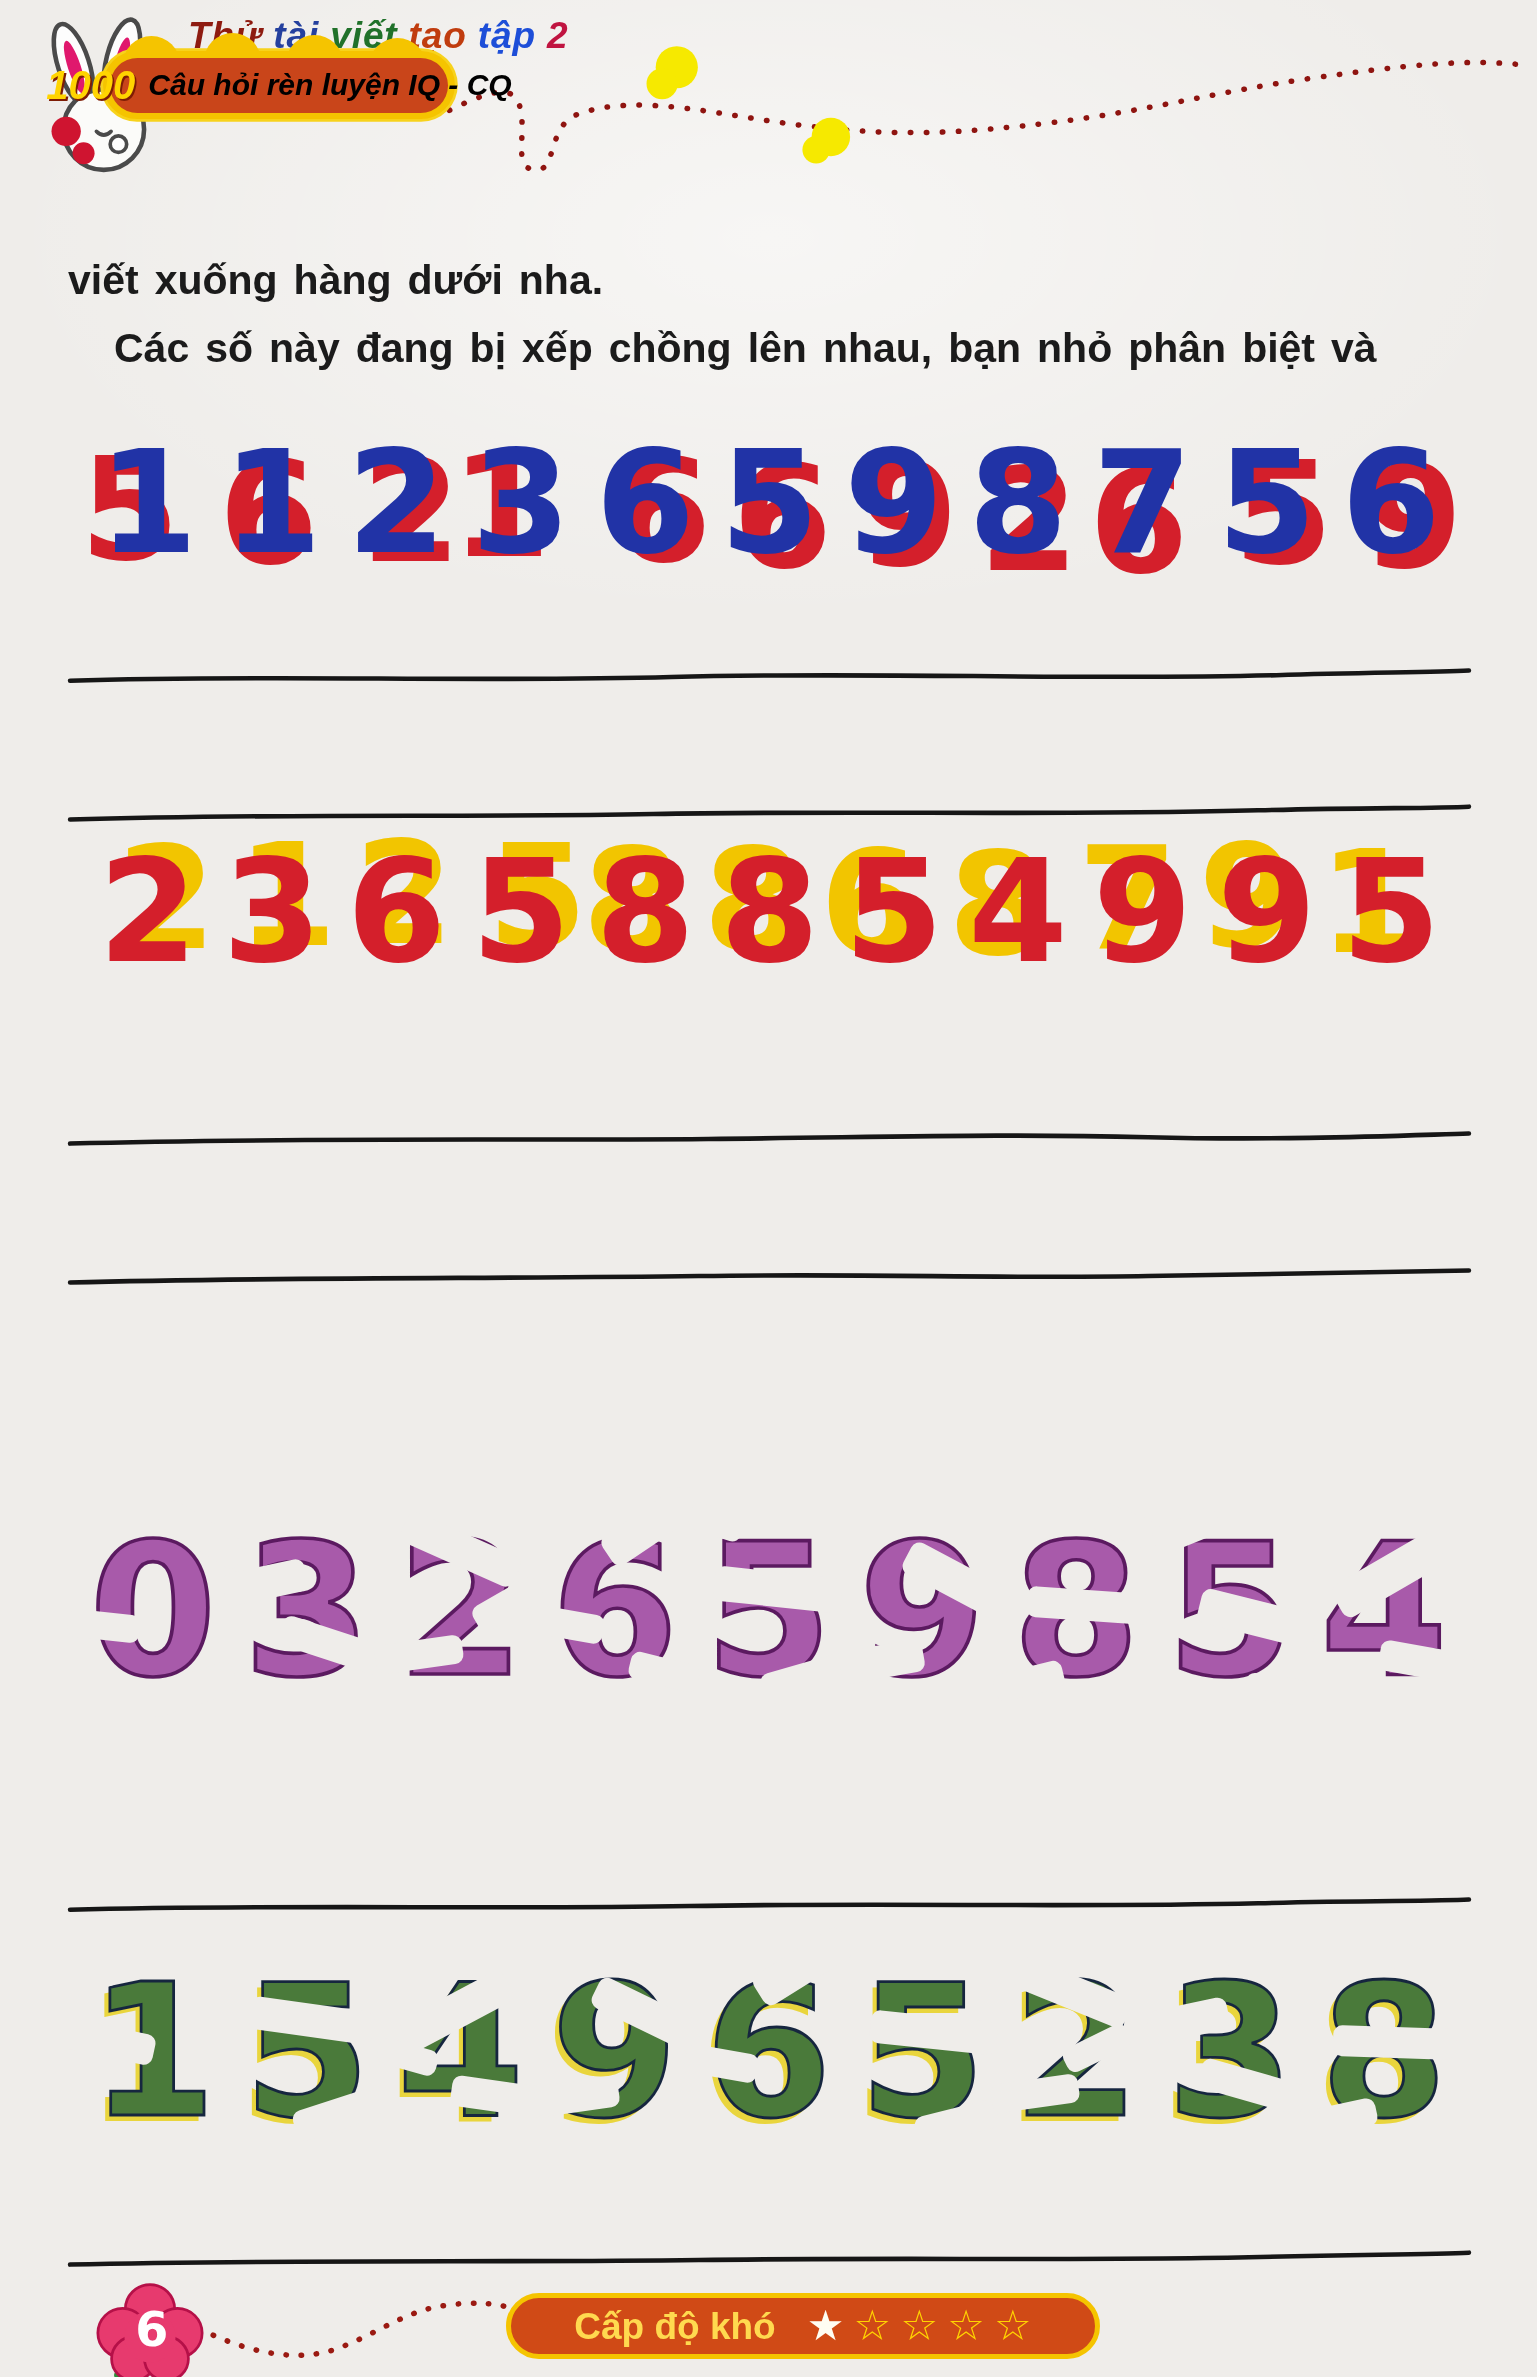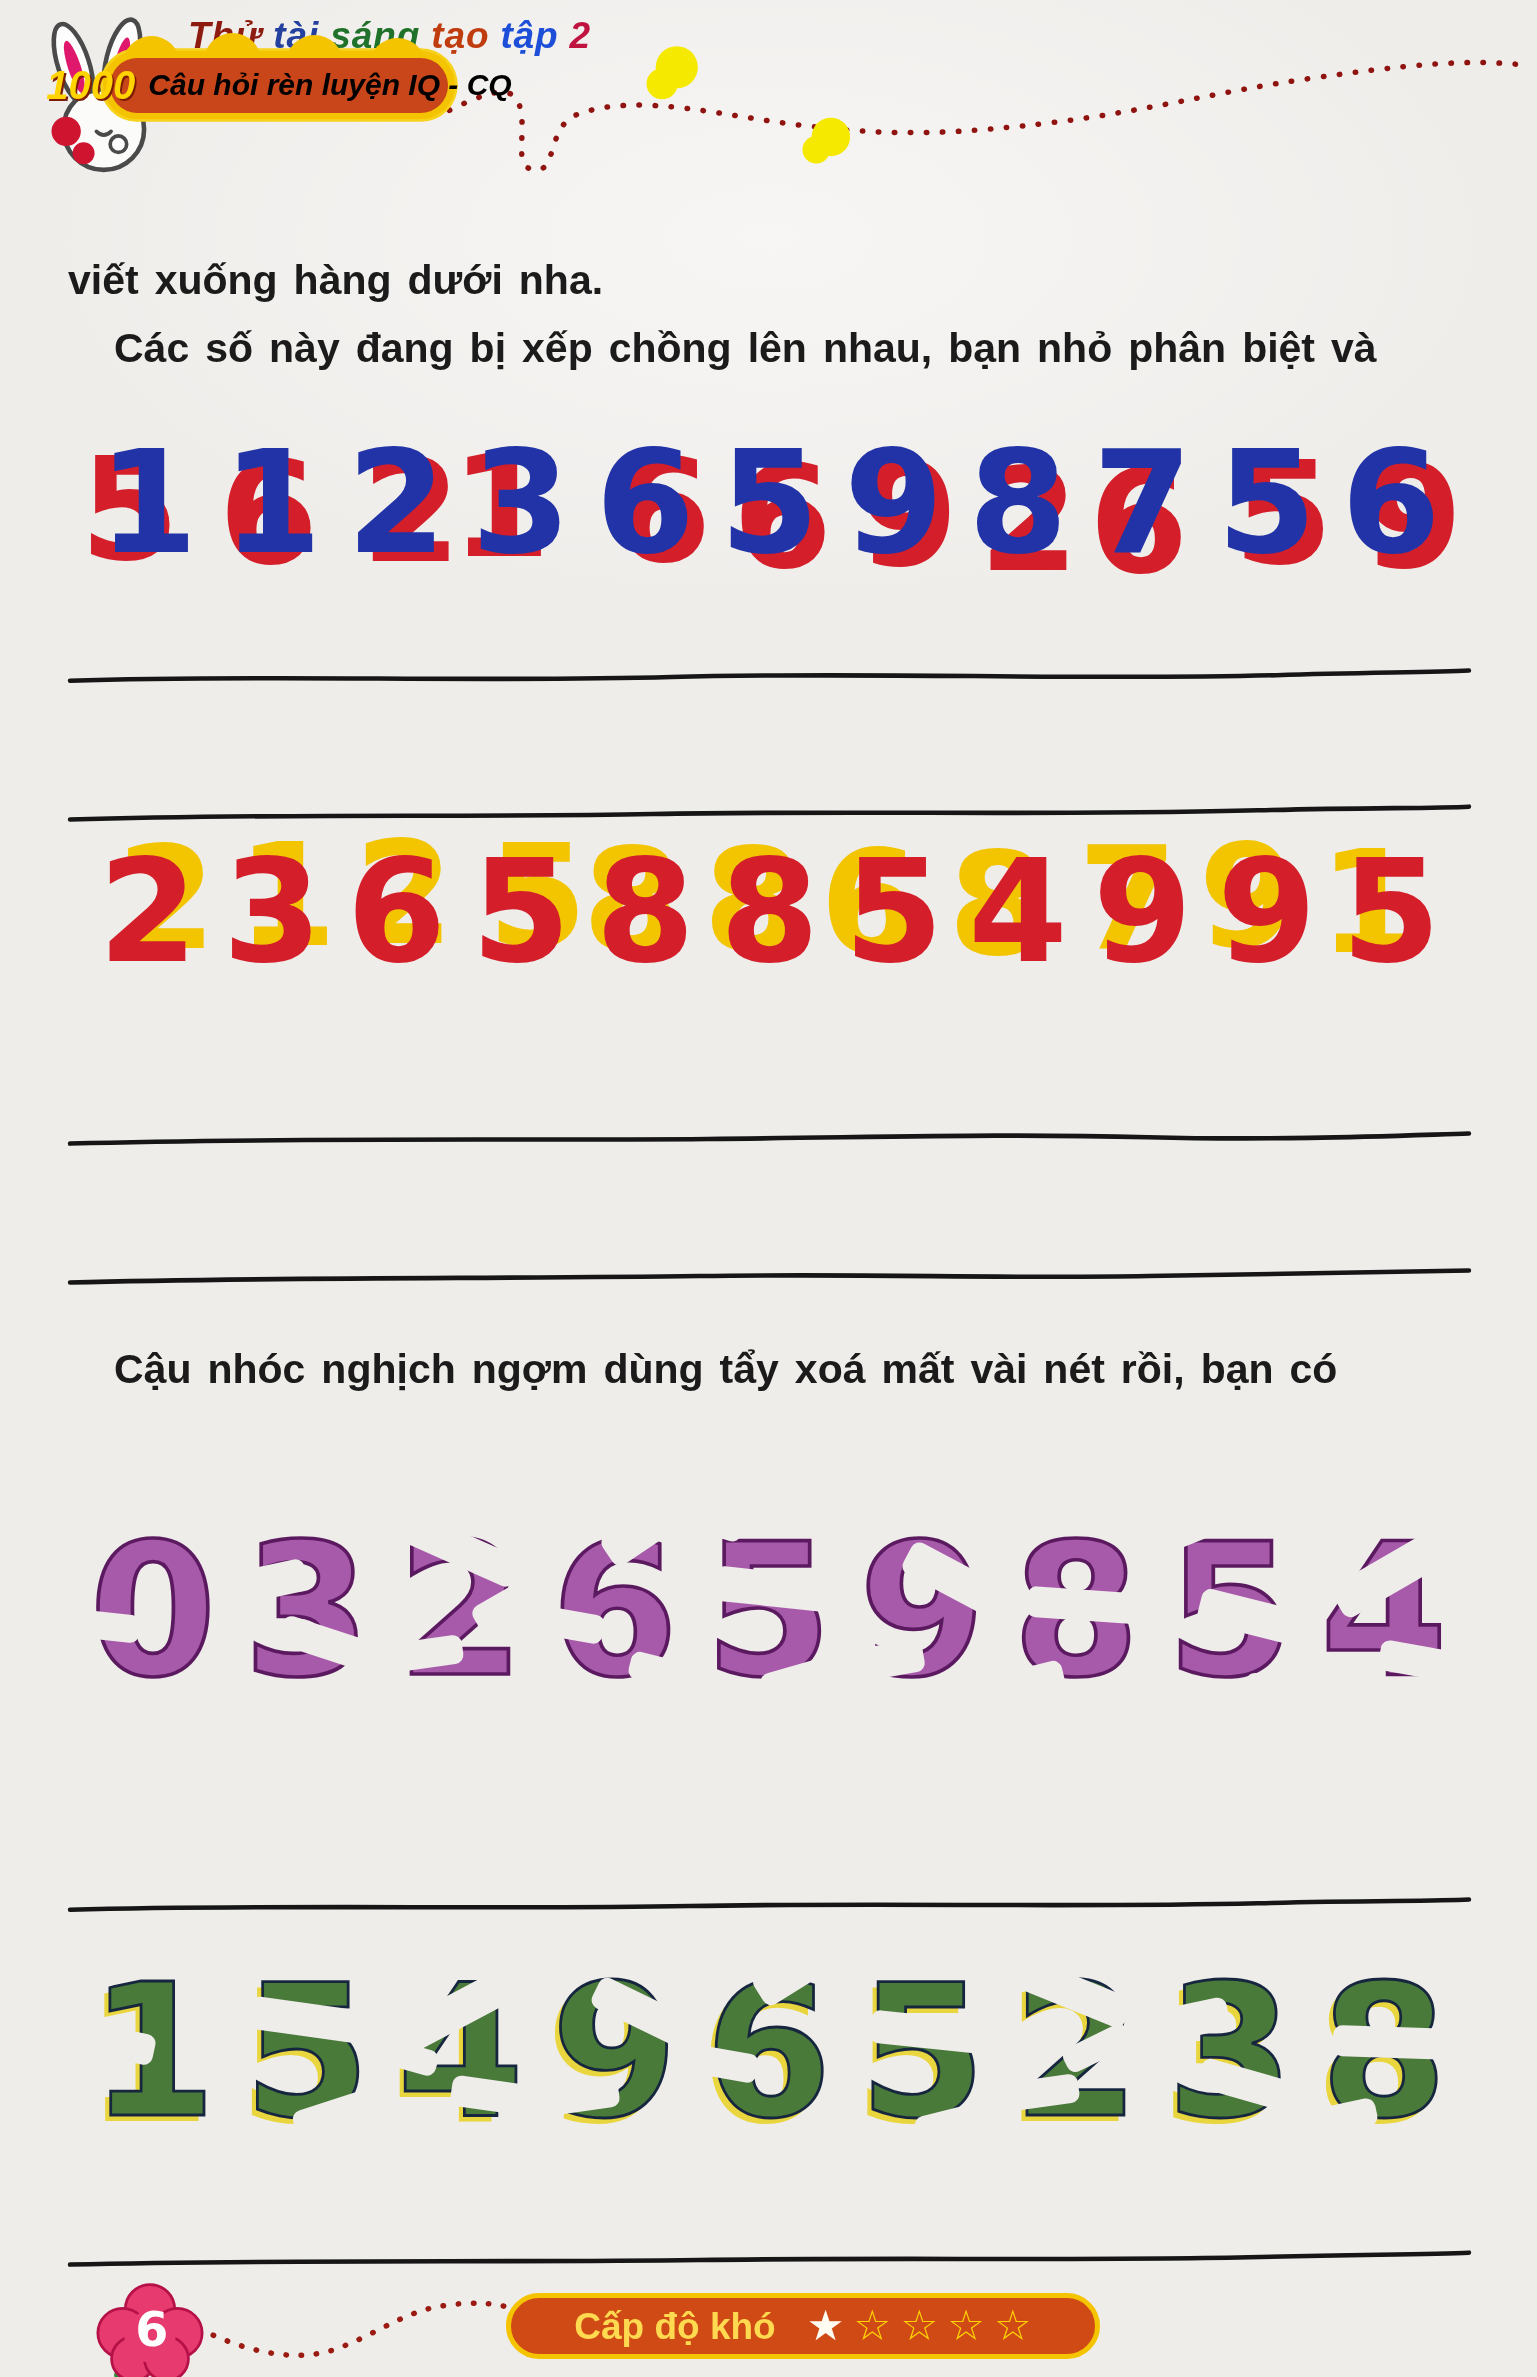--- a/index.html
+++ b/index.html
@@ -67,21 +67,21 @@
     <ellipse cx="108" cy="50" rx="17" ry="45" fill="#fdfdfd" stroke="#4a4a4a" stroke-width="5"></ellipse>
     <ellipse cx="108" cy="54" rx="7" ry="29" fill="#e0186d"></ellipse>
   </g>
   <circle cx="88" cy="126" r="44" fill="#fbfbf9" stroke="#4a4a4a" stroke-width="5"></circle>
   <circle cx="47" cy="128" r="16" fill="#cf1430"></circle>
   <circle cx="66" cy="152" r="12" fill="#cf1430"></circle>
   <path d="M80 128 q8 8 16 0" fill="none" stroke="#4a4a4a" stroke-width="4" stroke-linecap="round"></path>
   <circle cx="104" cy="142" r="9" fill="#fdfdfd" stroke="#4a4a4a" stroke-width="4"></circle>
 </svg>
 
-<div class="abs series-title"><span style="color: rgb(142, 27, 16);">Thử</span><span style="color: rgb(36, 64, 158);">tài</span><span style="color: rgb(32, 113, 42);">sáng</span><span style="color: rgb(192, 60, 14); margin-top: 46px;">tạo</span><span style="color: #1d4ed8;">tập</span><span style="color: rgb(192, 20, 64);">2</span></div>
+<div class="abs series-title"><span style="color: rgb(142, 27, 16);">Thử</span><span style="color: rgb(36, 64, 158);">tài</span><span style="color: rgb(32, 113, 42);">viết</span><span style="color: rgb(192, 60, 14); margin-top: 46px;">tạo</span><span style="color: #1d4ed8;">tập</span><span style="color: rgb(192, 20, 64);">2</span></div>
 
 <div class="abs badge">
   <div class="bump" style="left:20px;top:-14.7px"></div>
   <div class="bump" style="left:101px;top:-18.3px"></div>
   <div class="bump" style="left:183px;top:-16.5px"></div>
   <div class="bump" style="left:266px;top:-13px"></div>
   <div class="badge-inner">
     <span class="badge-number">1000</span>
     <span class="badge-subtitle">Câu hỏi rèn luyện IQ - CQ</span>
   </div>
@@ -212,21 +212,20 @@
       <path d="M4,17 C260,10 480,14 700,12 C900,10 1020,6 1180,10 C1330,14 1460,8 1530,6" fill="none" stroke="#161616" stroke-width="5" stroke-linecap="round"></path>
     </svg>
 </div>
 <div class="abs ansline" style="top:1266px">
   <svg width="1407" height="22" viewBox="0 0 1534 24">
       <path d="M4,18 C230,12 470,14 690,11 C880,8 1010,14 1180,11 C1340,8 1470,6 1530,5" fill="none" stroke="#161616" stroke-width="5" stroke-linecap="round"></path>
     </svg>
 </div>
 
 <div class="abs para" style="top:1335px">
-  <span class="ln first">Cậu nhóc nghịch ngợm dùng tẩy xoá mất vài nét rồi, bạn có</span>
 </div>
 
 <div class="abs erow purple-row" style="top:1502px" id="row3">
     <div class="eglyph">
       <span class="edigit">0</span>
       <div class="cut" style="left: 72px; top: 16.5px; width: 92px; height: 31px; transform: rotate(32deg);"></div>
       <div class="cut" style="left: -16.5px; top: 110px; width: 72px; height: 27.5px; transform: rotate(6deg);"></div>
       <div class="cut" style="left: 61px; top: 171px; width: 92px; height: 33px; transform: rotate(-18deg);"></div>
     </div>
     <div class="eglyph">

